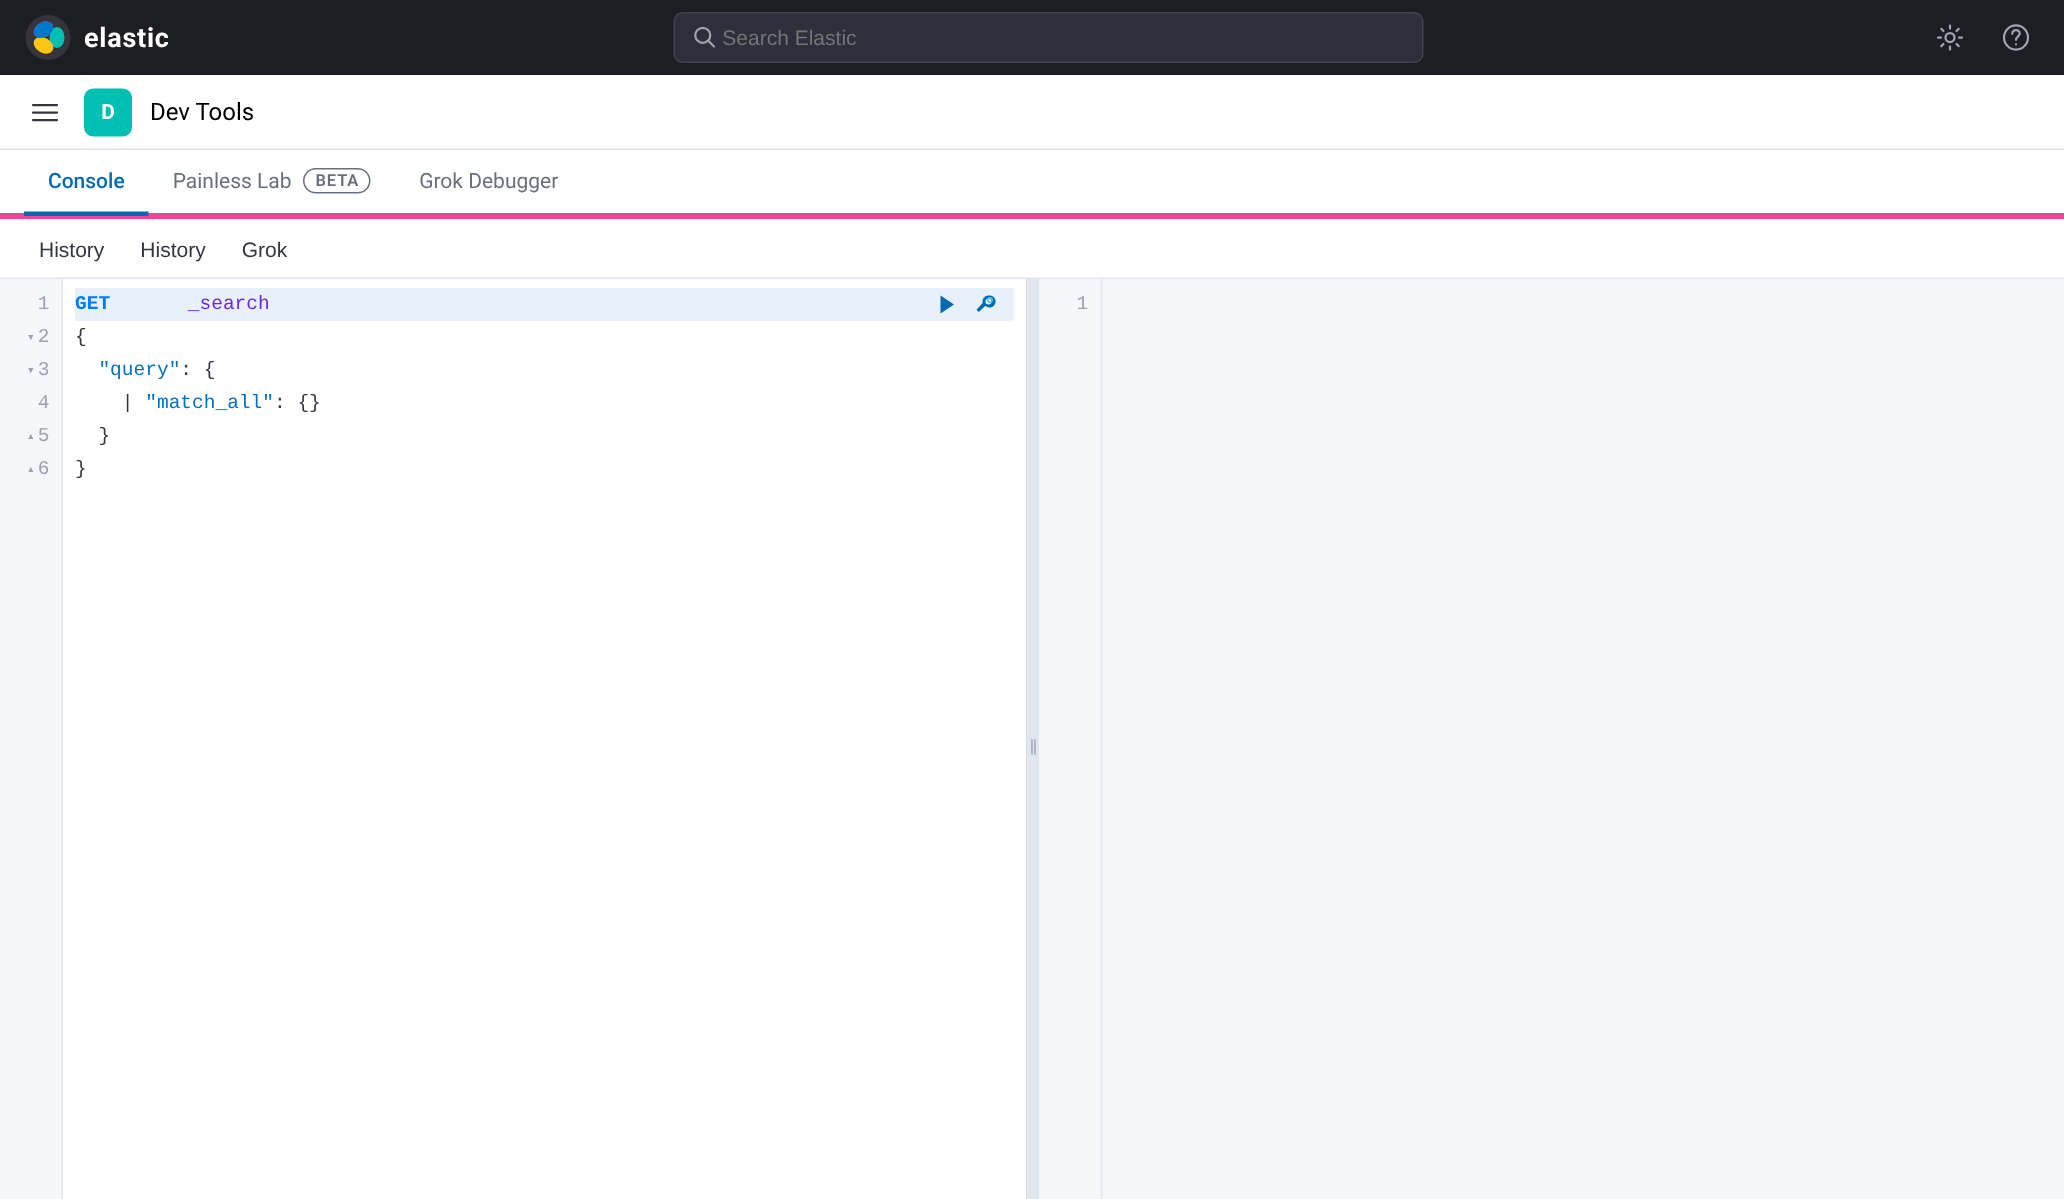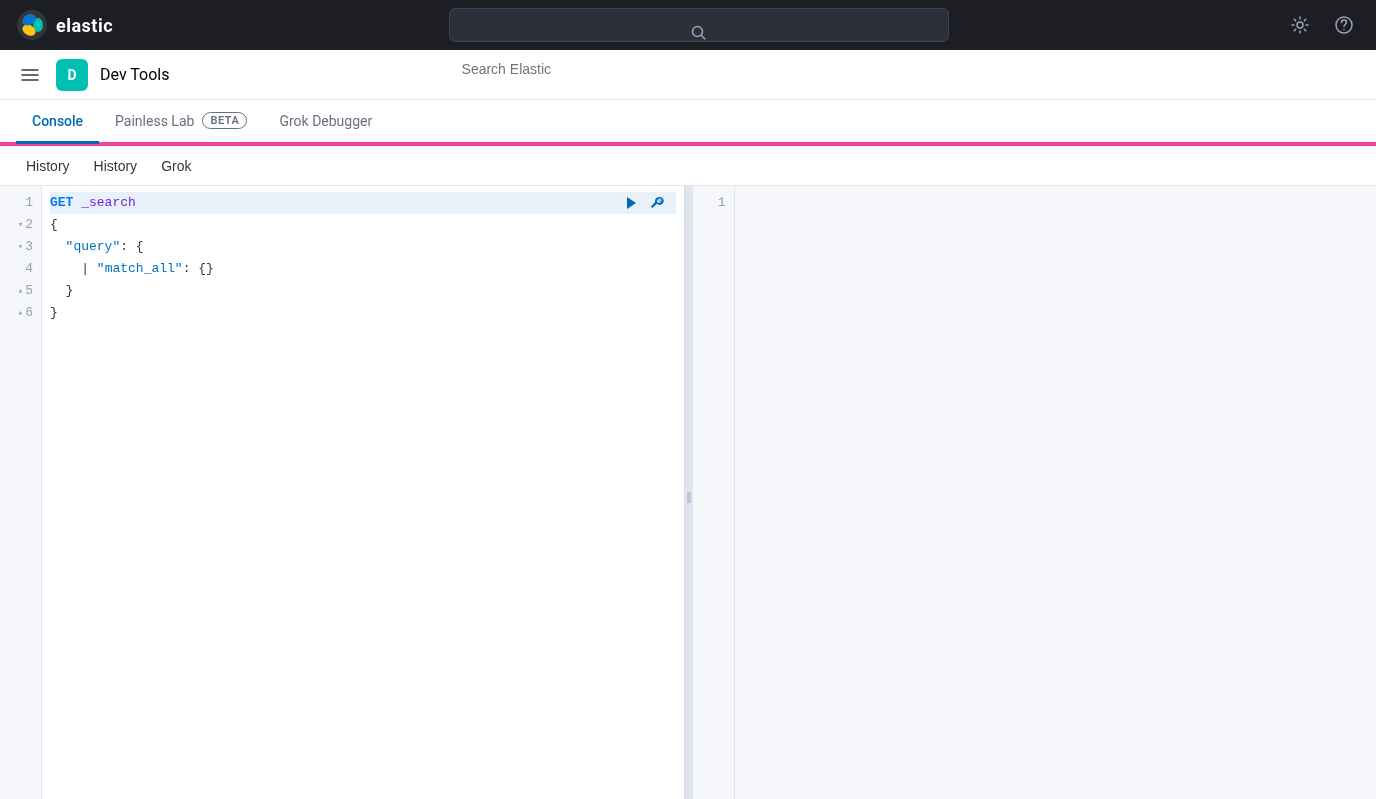--- a/index.html
+++ b/index.html
@@ -34,25 +34,24 @@
       flex: 1;
       display: flex;
       justify-content: center;
     }
     .search-bar {
       background: #2d2f3a;
       border: 1px solid #404252;
       border-radius: 6px;
       display: flex;
       align-items: center;
-      padding: 16px 12px;
-      gap: 20px;
+      padding: 0 12px;
+      gap: 4px;
       width: 500px;
       height: 34px;
-      flex-direction: column;
     }
     .search-bar input {
       background: transparent;
       border: none;
       outline: none;
       color: #9fa2b4;
       font-size: 14px;
       width: 100%;
     }
     .search-icon-svg {
@@ -392,21 +391,21 @@
       </div>
 
       <div class="line-number">
         <span class="fold-arrow">▴</span>
         <span>6</span>
       </div>
     </div>
 
     <div class="editor-content">
 
-      <div class="editor-line active-line" style="position:relative;">
+      <div class="editor-line active-line" style="position:relative;gap:44px;">
         <span style="color:#007bff; font-weight:600;">GET</span>
         <span style="color:#6d28d9;text-align:center;">&nbsp;_search</span>
 
         <div class="line-actions">
 
           <button class="action-icon-btn" title="Run">
             <svg width="16" height="16" viewBox="0 0 16 16" fill="none">
               <polygon points="4,2 13,8 4,14" fill="#006bb4"></polygon>
             </svg>
           </button>

